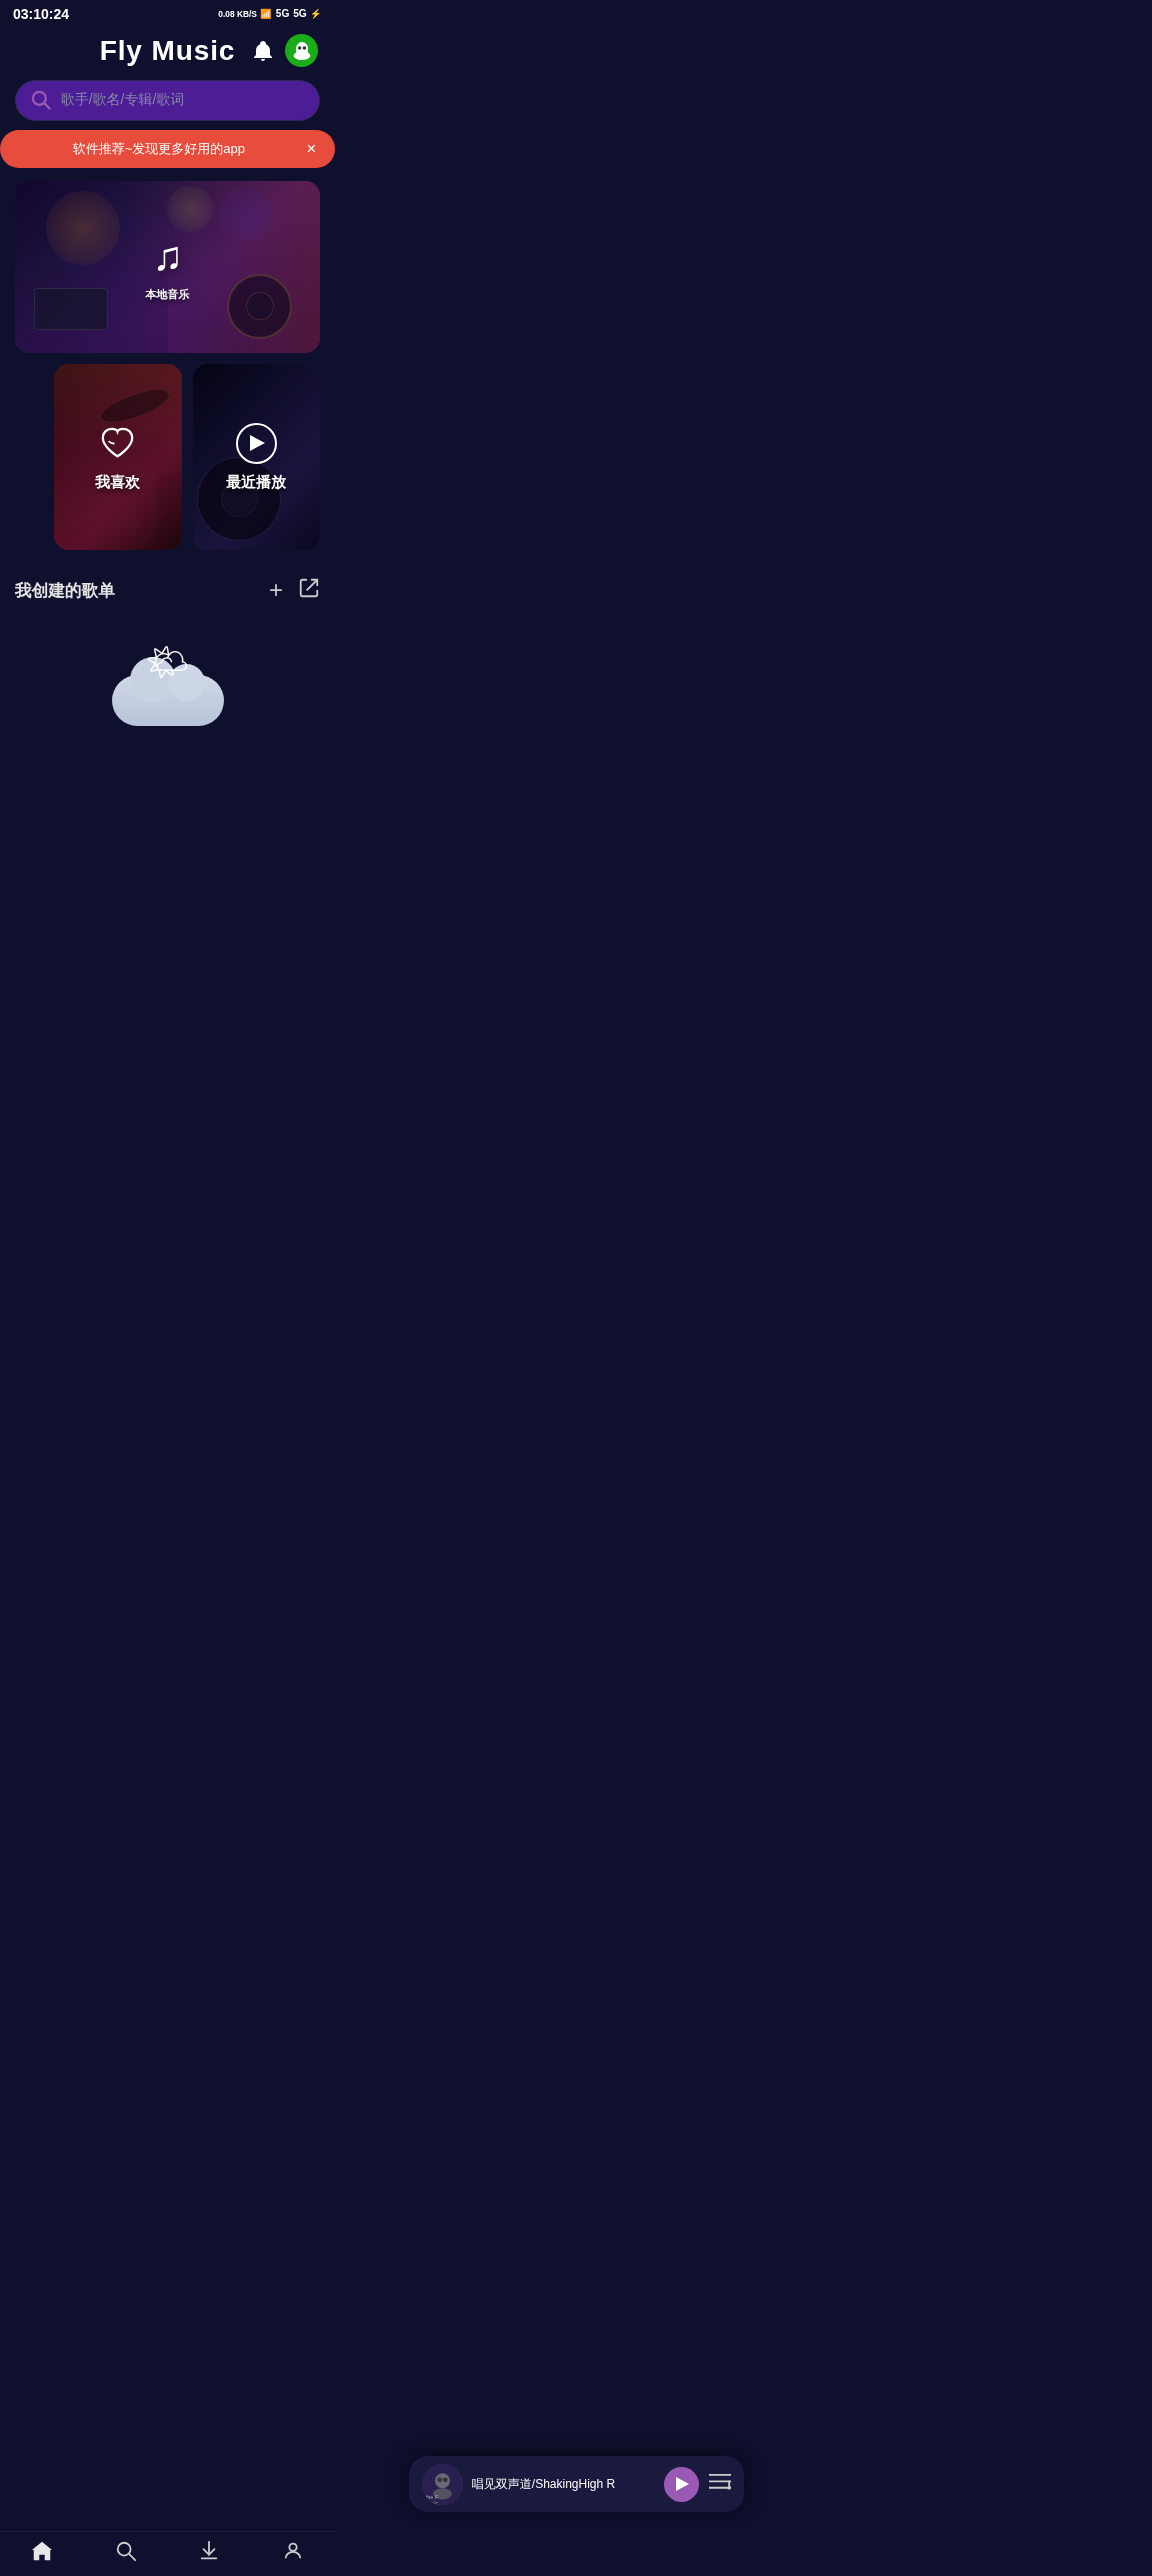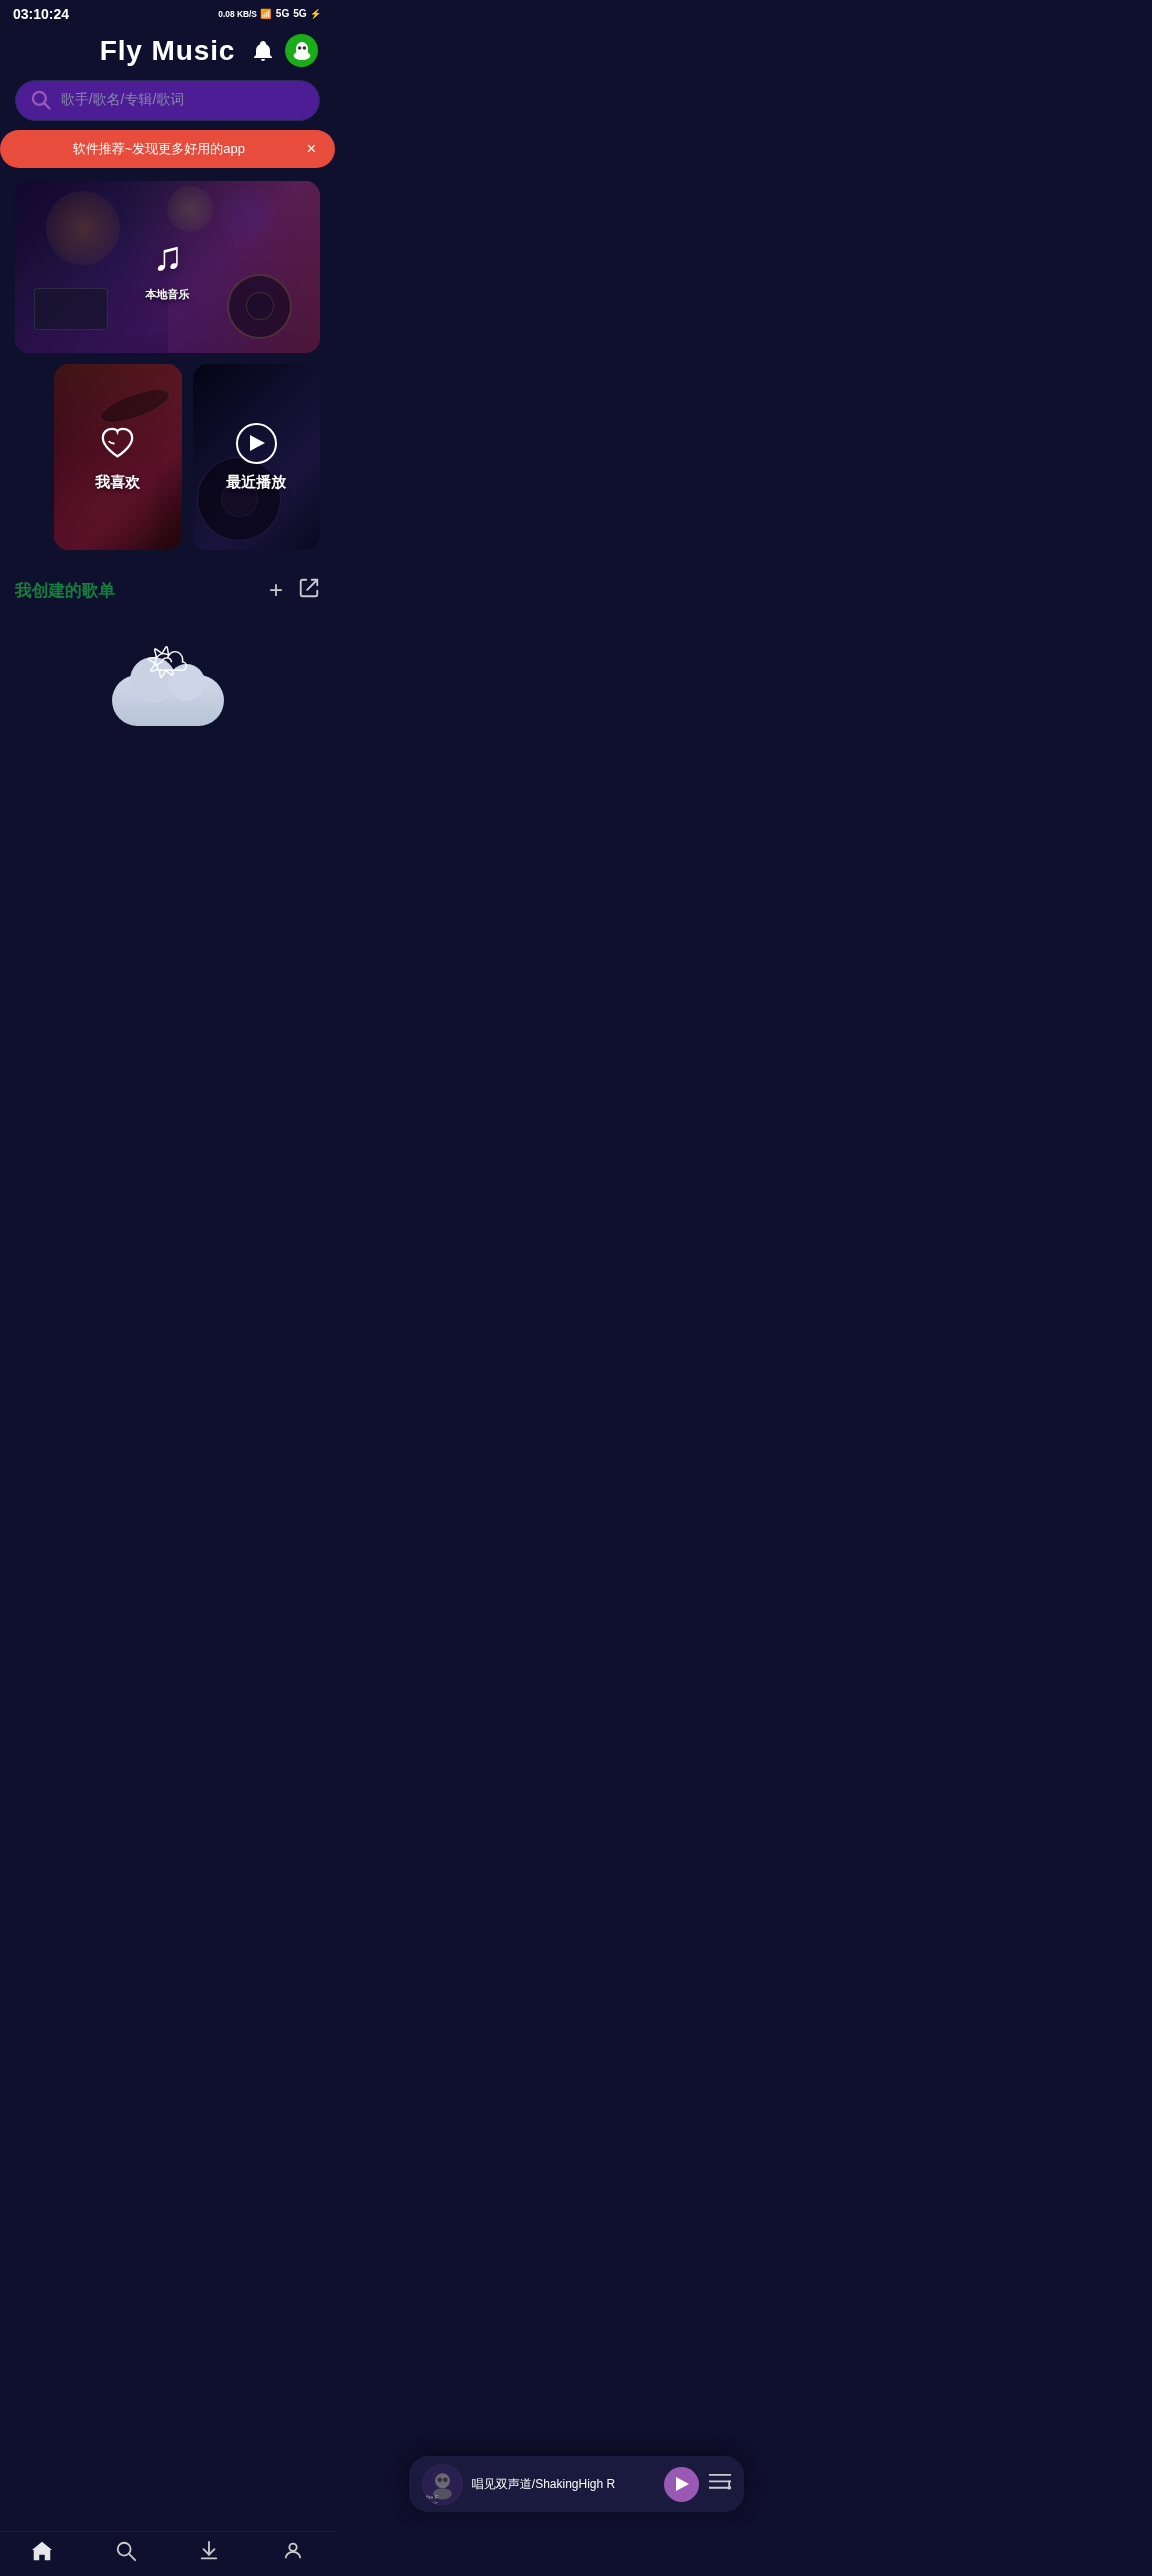--- a/index.html
+++ b/index.html
@@ -228,21 +228,21 @@
     .section-header {
       display: flex;
       justify-content: space-between;
       align-items: center;
       padding: 15px 15px 9.3px;
     }
 
     .section-title {
       font-size: 16.7px;
       font-weight: 700;
-      color: #15803d;
+      color: #e5e5e5;
     }
 
     .section-actions {
       display: flex;
       gap: 15px;
       align-items: center;
     }
 
     .section-action-icon {
       font-size: 20.4px;

